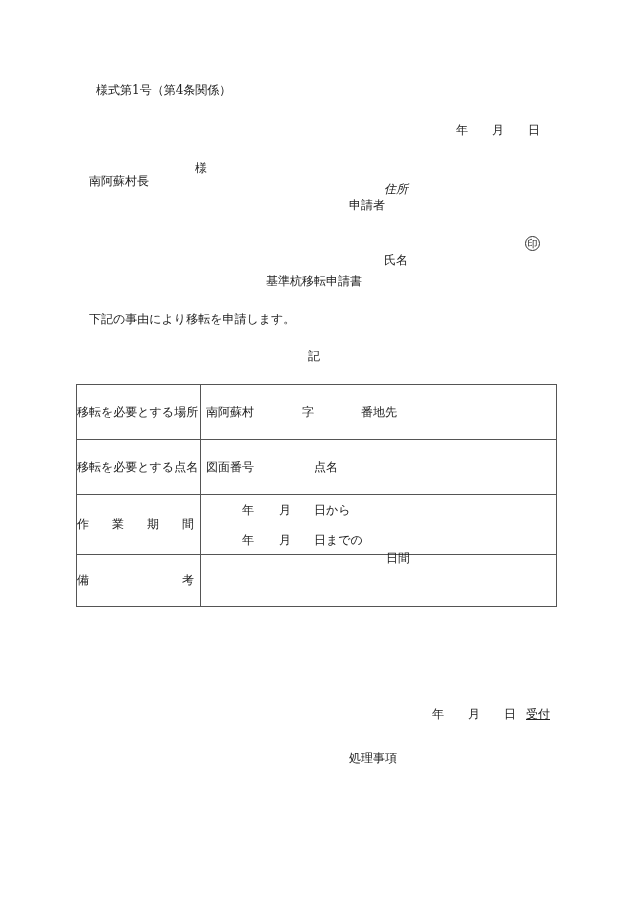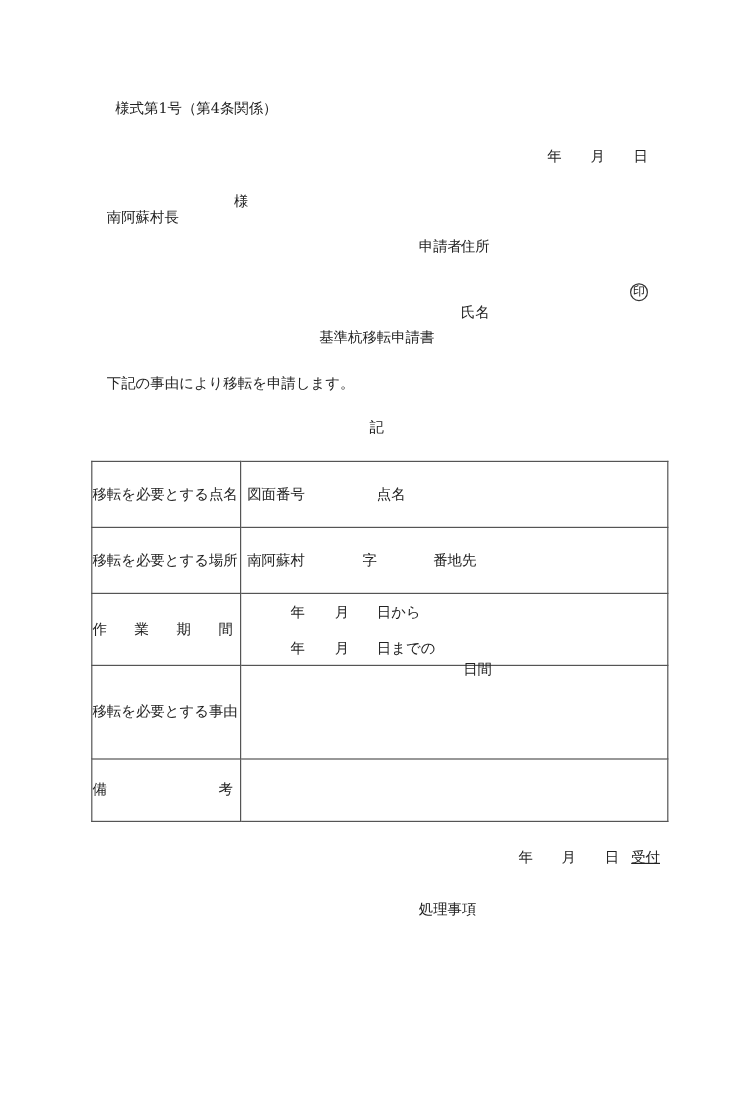--- a/index.html
+++ b/index.html
@@ -25,68 +25,64 @@
   <span class="abs" style="left:528px;top:123px;">日</span>
 </div>
 
 <div>
   <span class="abs" style="left:89px;top:174px;">南阿蘇村長</span>
   <span class="abs" style="left:195px;top:161px;">様</span>
 </div>
 
 <div>
   <span class="abs" style="left:349px;top:198px;">申請者</span>
-  <span class="abs" style="left:384px;top:198px;">住所</span>
+  <span class="abs" style="left:384px;top:182px;font-style:italic;">住所</span>
   <span class="abs" style="left:384px;top:253px;">氏名</span>
   <span class="abs seal" style="left:525px;top:236px;">印</span>
 </div>
 
 <div class="abs" style="left:266px;top:274px;">基準杭移転申請書</div>
 <div class="abs" style="left:89px;top:312px;">下記の事由により移転を申請します。</div>
 <div class="abs" style="left:308px;top:349px;">記</div>
 
 <table class="form">
   <tbody>
       <tr style="height:55px;">
-    <td class="lbl">移転を必要とする点名</td>
-    <td class="val">
-      <span class="abs" style="left:5px;top:20px;">図面番号</span>
-      <span class="abs" style="left:113px;top:20px;">点名</span>
-    </td>
-  </tr>
-  <tr style="height:55px;">
     <td class="lbl">移転を必要とする場所</td>
     <td class="val">
       <span class="abs" style="left:5px;top:20px;">南阿蘇村</span>
       <span class="abs" style="left:101px;top:20px;">字</span>
       <span class="abs" style="left:160px;top:20px;">番地先</span>
+    </td>
+  </tr>
+  <tr style="height:55px;">
+    <td class="lbl">移転を必要とする点名</td>
+    <td class="val">
+      <span class="abs" style="left:5px;top:20px;">図面番号</span>
+      <span class="abs" style="left:113px;top:20px;">点名</span>
     </td>
   </tr>
   <tr style="height:60px;">
     <td class="lbl">
       <div class="spread">
         <span>作</span>
         <span>業</span>
         <span>期</span>
         <span>間</span>
       </div>
     </td>
     <td class="val">
       <span class="abs" style="left:41px;top:8px;">年</span>
       <span class="abs" style="left:78px;top:8px;">月</span>
       <span class="abs" style="left:113px;top:8px;">日から</span>
       <span class="abs" style="left:41px;top:38px;">年</span>
       <span class="abs" style="left:78px;top:38px;">月</span>
       <span class="abs" style="left:113px;top:38px;">日までの</span>
       <span class="abs" style="left:185px;top:56px;">日間</span>
     </td>
-  </tr>
-  <tr style="height:78px;">
-    <td class="lbl">移転を必要とする事由</td>
-    <td class="val"></td>
   </tr>
   <tr style="height:52px;">
     <td class="lbl">
       <div class="spread">
         <span>備</span>
         <span>考</span>
       </div>
     </td>
     <td class="val"></td>
   </tr>

